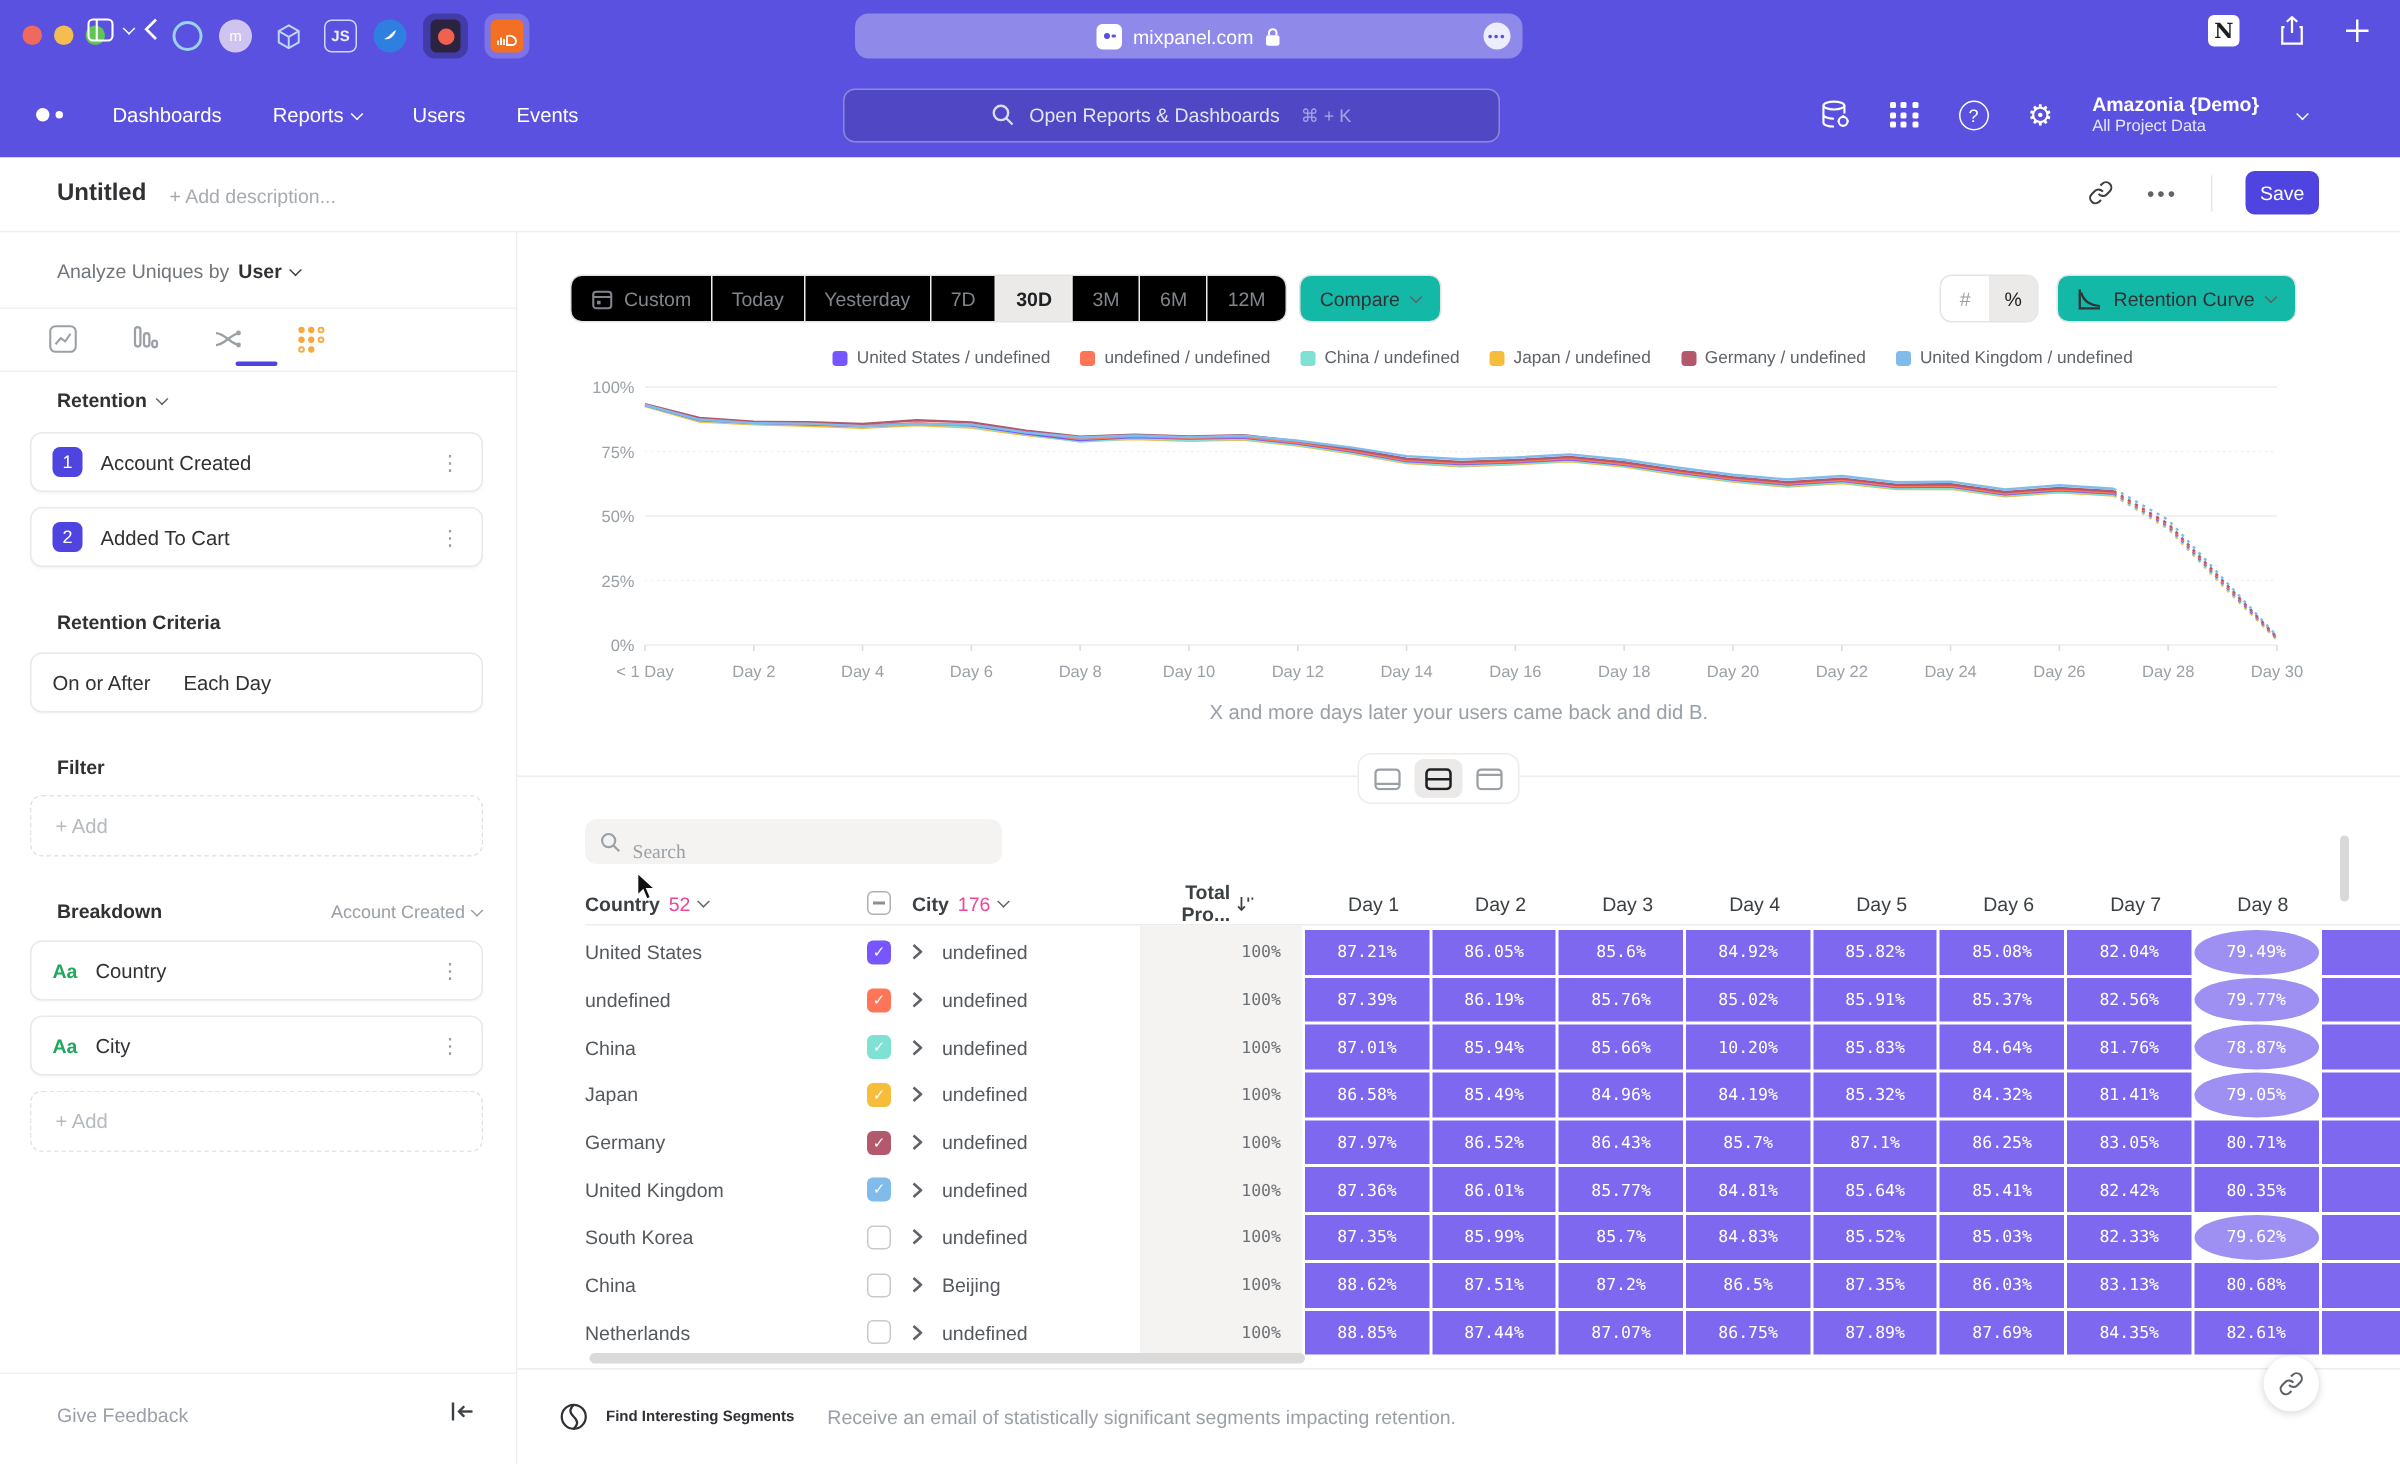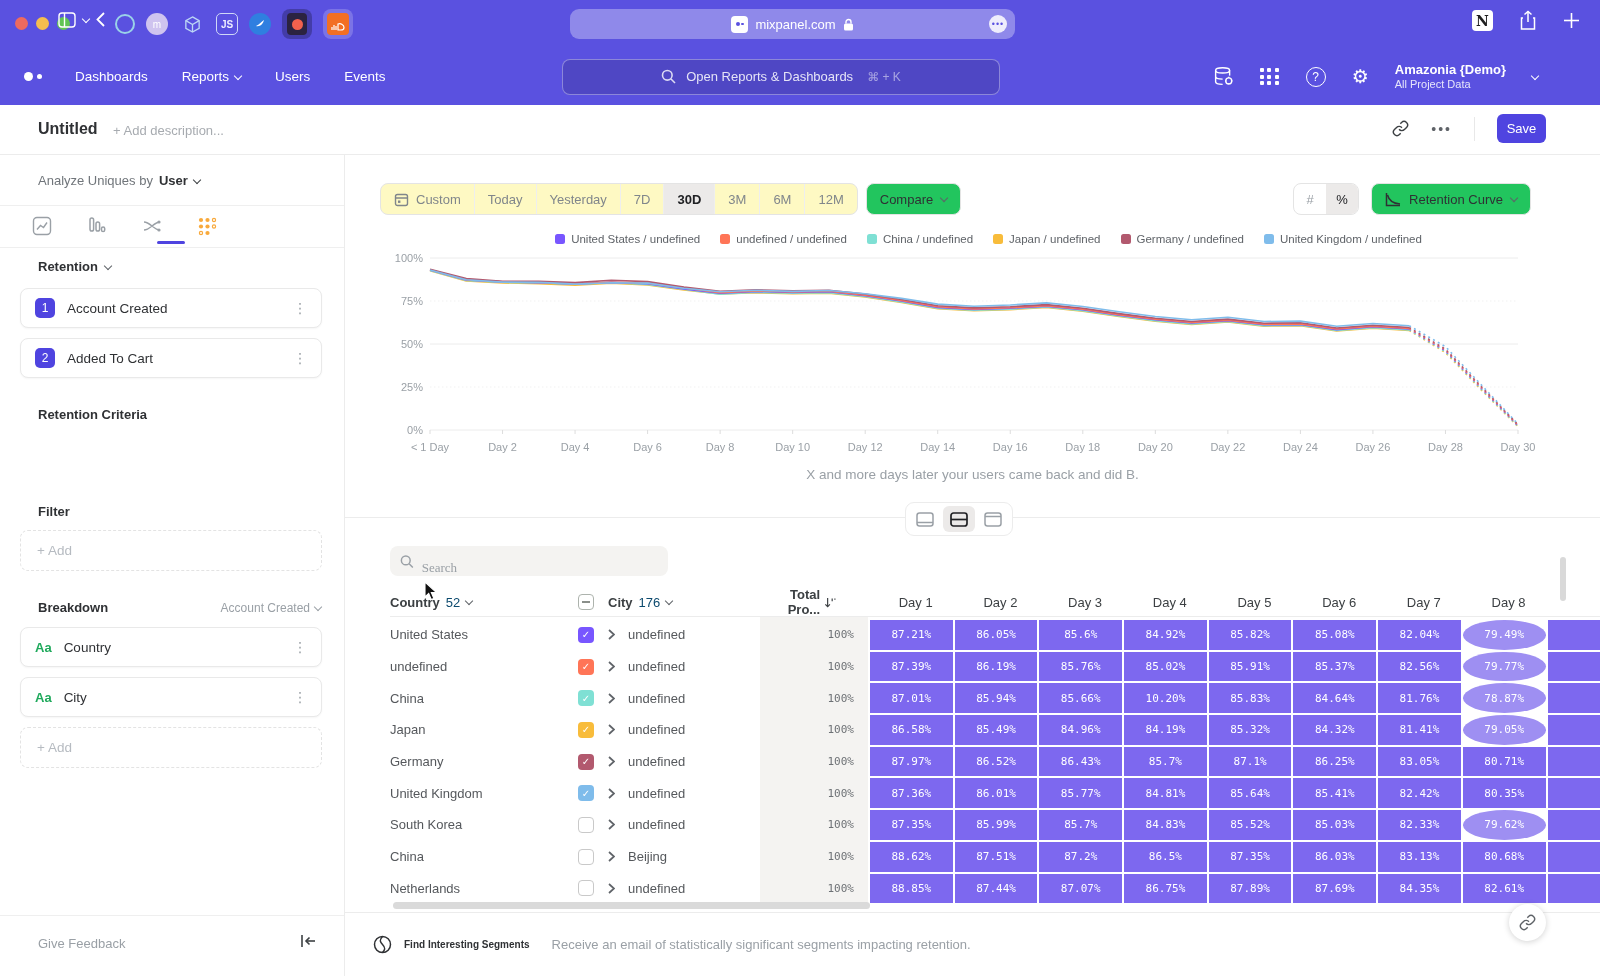--- a/index.html
+++ b/index.html
@@ -67,26 +67,26 @@
     display:flex; align-items:center; padding:0 16px; color:#b6bbc1; font-size:13.5px; }
   .bd-scope { position:absolute; right:23px; font-size:12px; color:#9aa0a6; display:flex; align-items:center; gap:5px;}
   .sb-foot { position:absolute; left:0; top:760px; width:100%; height:61px; border-top:1px solid #efefef; }
   .feedback { position:absolute; left:38px; top:20px; font-size:13px; color:#9aa0a6; }
   .collapse { position:absolute; right:28px; top:18px; color:#3c4043; font-size:15px; }
 
   
   .content { position:absolute; left:345px; top:155px; width:1255px; height:821px; background:#fff; }
 
   .range-row { position:absolute; left:35px; top:28px; display:flex; gap:8px; }
-  .seg { display:flex; border:1px solid #e4e4e4; border-radius:8px; background:#fef9c3; height:32px; overflow:hidden;}
+  .seg { display:flex; border:1px solid #e4e4e4; border-radius:8px; background:#000000; height:32px; overflow:hidden;}
   .seg-item { padding:0 13px; display:flex; align-items:center; gap:7px; font-size:13px; color:#80868b;
     border-right:1px solid #eeeeee; }
   .seg-item:last-child { border-right:none; }
   .seg-item.active { background:#ECEAE9; color:#202124; font-weight:bold; }
-  .btn-like { border:1px solid #e4e4e4; border-radius:8px; background:#22c55e; height:32px; padding:0 13px;
+  .btn-like { border:1px solid #e4e4e4; border-radius:8px; background:#14b8a6; height:32px; padding:0 13px;
     display:flex; align-items:center; gap:8px; font-size:13px; color:#2f3134; }
   .right-tools { position:absolute; right:69px; top:28px; display:flex; gap:12px; }
   .unit { display:flex; border:1px solid #e4e4e4; border-radius:8px; overflow:hidden; height:32px; }
   .unit div { width:32px; display:flex; align-items:center; justify-content:center; font-size:13px; color:#9aa0a6;}
   .unit div.active { background:#ECEAE9; color:#202124; }
 
   .legend { position:absolute; top:78px; left:16px; width:100%; display:flex; justify-content:center; gap:20px; }
   .leg-item { display:flex; align-items:center; gap:6px; font-size:11.5px; color:#5f6368; }
   .leg-sw { width:10px; height:10px; border-radius:2.5px; }
 
@@ -106,21 +106,21 @@
   .searchbox input::placeholder { color:#9aa0a6; }
 
   
   .thead { position:absolute; left:45px; top:433px; width:1210px; height:29px; display:flex; align-items:center;
     border-bottom:1px solid #ececec; font-size:13px; color:#3c4043; }
   .col-country { width:188px; display:flex; align-items:center; gap:6px; }
   .col-check { width:30px; }
   .col-city { width:132px; display:flex; align-items:center; gap:6px; }
   .col-total { width:108px; text-align:right; padding-right:12px; display:flex; justify-content:flex-end; align-items:center; gap:4px;}
   .col-day { width:82.7px; margin-left:2px; text-align:right; }
-  .cnt { color:#0c4a6e; }
+  .cnt { color:#ec4899; }
   .band { position:absolute; left:415px; top:462px; width:108px; height:287px; background:#F4F3F1; }
   .tbody { position:absolute; left:45px; top:465px; width:1210px; }
   .trow { display:flex; height:29.7px; margin-bottom:2px; align-items:center; font-size:13px; color:#55585c; }
   .t-country { width:188px; }
   .t-check { width:30px; display:flex; align-items:center; }
   .t-exp { width:20px; color:#5f6368; display:flex; align-items:center; }
   .t-city { width:132px; }
   .t-total { width:108px; text-align:right; padding-right:14px; font-family:"DejaVu Sans Mono", monospace;
     font-size:11px; color:#6d7175; position:relative; z-index:1; }
   .cell { width:82.7px; margin-left:2px; height:29.7px; background:#7D68EF; color:#fff; display:flex;
@@ -349,20 +349,24 @@
     <span class="kebab">⋮</span>
   </div>
   <div class="sb-card" style="top:183px">
     <span class="badge">2</span>
     <span class="card-label">Added To Cart</span>
     <span class="kebab">⋮</span>
   </div>
 
   <div class="sb-sec" style="top:252px">
     <span>Retention Criteria</span>
+  </div>
+  <div class="sb-card" style="top:280px">
+    <span class="card-label">On or After</span>
+    <span class="card-label" style="margin-left:10px">Each Day</span>
   </div>
 
   <div class="sb-sec" style="top:349px">
     <span>Filter</span>
   </div>
   <div class="add-box" style="top:375px">
     <span>+ Add</span>
   </div>
 
   <div class="sb-sec" style="top:445px">

